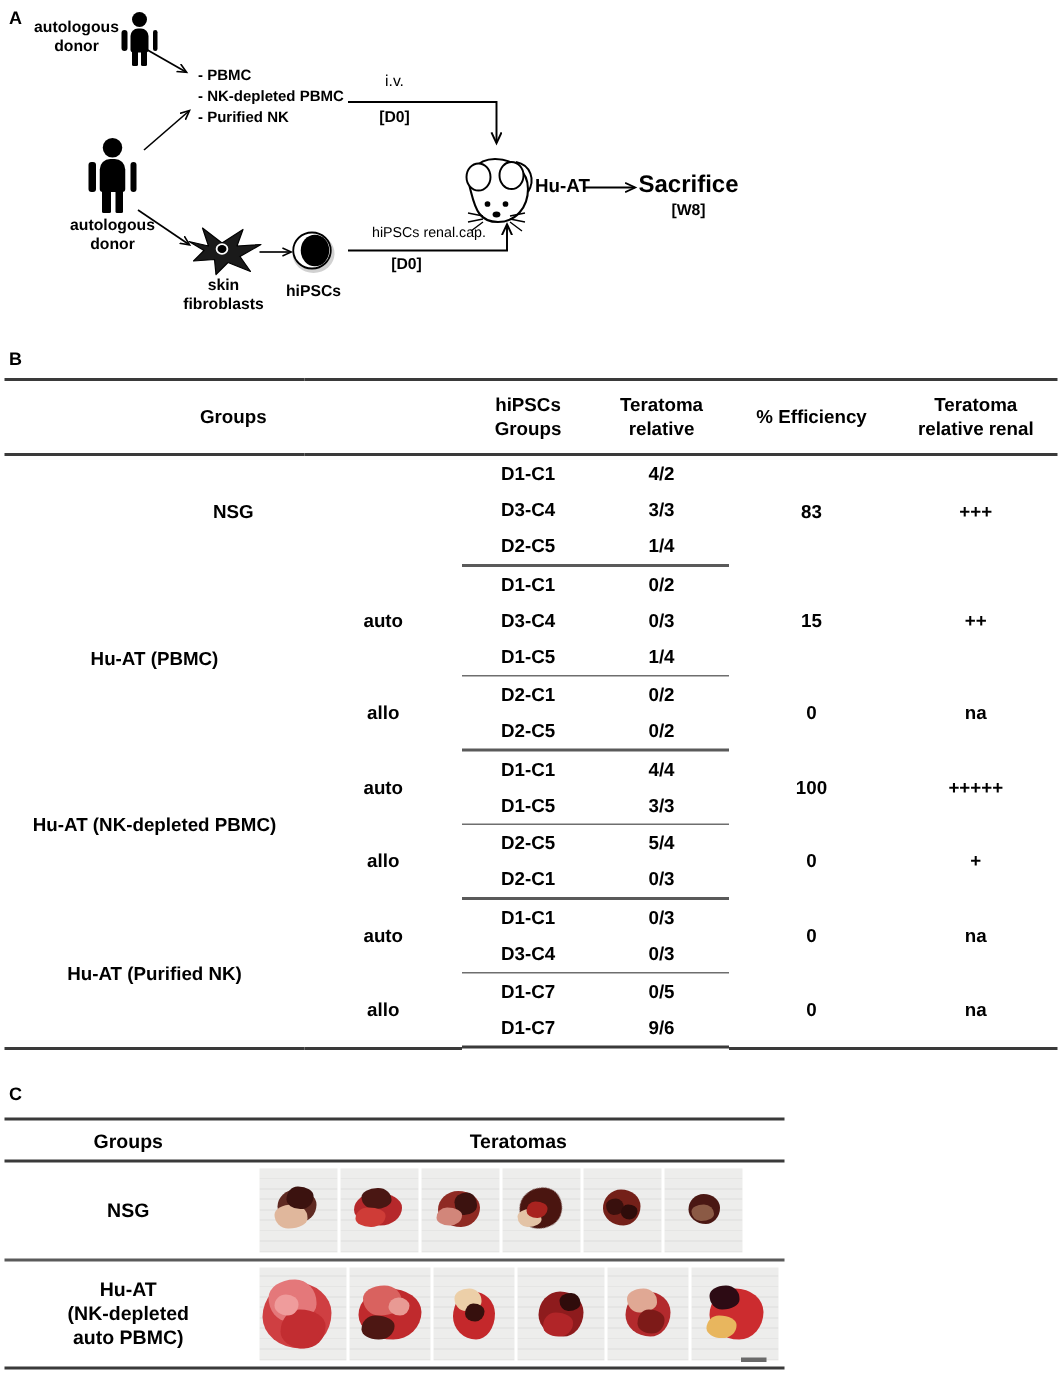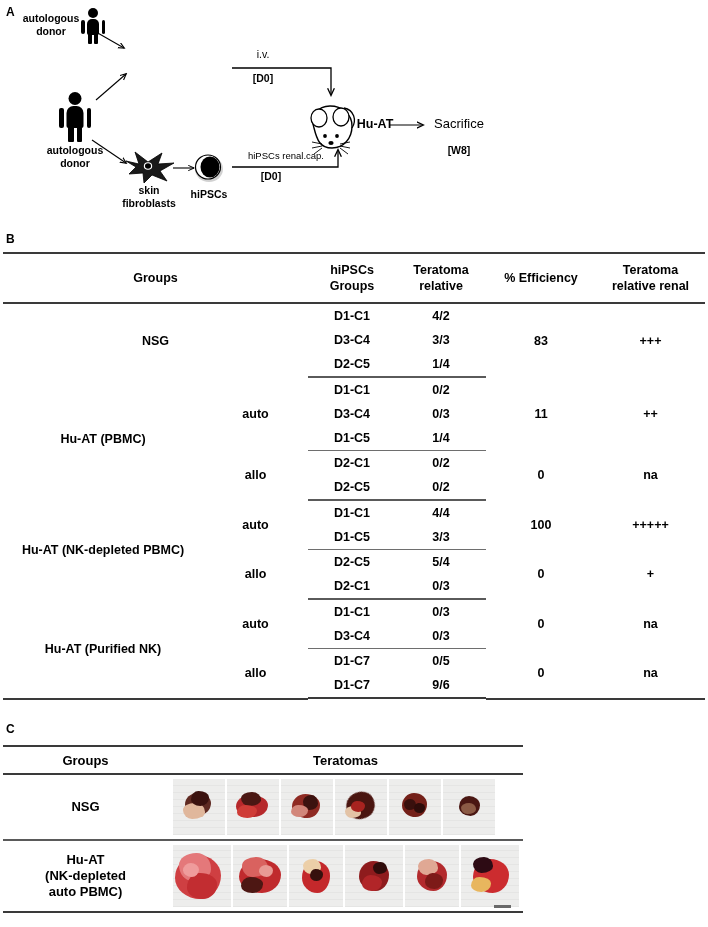--- a/index.html
+++ b/index.html
@@ -243,20 +243,25 @@
     <div class="head" style="width:13px; height:13px;"></div>
     <div class="body" style="top:14px; width:17px; height:22px; border-radius:7px 7px 2px 2px;"></div>
     <div class="arm" style="left:2px; top:16px; width:4.5px; height:20px; border-radius:2px;"></div>
     <div class="arm" style="right:2px; top:16px; width:4.5px; height:20px; border-radius:2px;"></div>
     <div class="leg" style="left:11px; top:34px; width:5.5px; height:16px; border-radius:1px;"></div>
     <div class="leg" style="right:11px; top:34px; width:5.5px; height:16px; border-radius:1px;"></div>
   </div>
   <div class="a-label" style="left:22px; top:144px; width:106px;">autologous
 donor</div>
 
+  <div id="bullet-list">
+    <div>- PBMC</div>
+    <div>- NK-depleted PBMC</div>
+    <div>- Purified NK</div>
+  </div>
 
   <div class="a-label nb" style="left:243px; top:48px; width:40px; font-size:10.5px;">i.v.</div>
   <div class="a-label" style="left:243px; top:72px; width:40px; font-size:10.5px;">[D0]</div>
 
   <div class="a-label nb" style="left:236px; top:150px; width:100px; font-size:9.5px;">hiPSCs renal.cap.</div>
   <div class="a-label" style="left:246px; top:170px; width:50px; font-size:10.5px;">[D0]</div>
 
   <svg width="56" height="34" style="left:122px; top:150px;">
     <path d="M4,11 L17,14 L13,2 L26,12 L40,3 L36,14 L52,13 L38,21 L45,31 L30,25 L22,33 L21,23 L7,24 L14,17 Z" fill="#1a1a1a" stroke="#000" stroke-width="0.8" stroke-linejoin="round"></path>
     <ellipse cx="26" cy="16" rx="4.2" ry="3.8" fill="#fff"></ellipse>
@@ -283,22 +288,22 @@
 
     <circle cx="25" cy="38" r="1.9" fill="#000"></circle>
     <circle cx="37" cy="38" r="1.9" fill="#000"></circle>
 
     <ellipse cx="31" cy="45" rx="2.6" ry="2" fill="#000"></ellipse>
 
     <path d="M22,46 L12,44 M22,48 L12,50 M22,50 L14,56 M40,46 L50,44 M40,48 L50,50 M40,50 L48,56" fill="none" stroke="#000" stroke-width="0.9"></path>
   </svg>
   <div class="a-label" style="left:352px; top:118px; width:46px; font-size:12.5px;">Hu-AT</div>
 
-  <div class="a-label nb" style="left:424px; top:118px; width:70px; font-size:13px;">Sacrifice</div>
-  <div class="a-label" style="left:424px; top:144px; width:70px; font-size:10.5px;">[W8]</div>
+  <div class="a-label nb" style="left:424px; top:118px; width:70px; font-size:16px;font-weight:bold;">Sacrifice</div>
+  <div class="a-label" style="left:424px; top:134px; width:70px; font-size:10.5px;">[W8]</div>
 </div>
 
 <div id="panel-b">
   <table class="fig-table">
     <colgroup>
       <col class="col-groups">
         <col class="col-type">
         <col class="col-clone">
       <col class="col-form">
         <col class="col-eff">
@@ -337,21 +342,21 @@
       <tr class="data-row">
         <td class="rule-sect">D2-C5</td>
         <td class="rule-sect">1/4</td>
       </tr>
 
       <tr class="data-row">
         <td class="group-name" rowspan="5">Hu-AT (PBMC)</td>
         <td class="type-name" rowspan="3">auto</td>
         <td>D1-C1</td>
         <td>0/2</td>
-        <td rowspan="3">11</td>
+        <td rowspan="3">15</td>
         <td rowspan="3">++</td>
       </tr>
       <tr class="data-row">
         <td>D3-C4</td>
         <td>0/3</td>
       </tr>
       <tr class="data-row">
         <td class="rule-inner">D1-C5</td>
         <td class="rule-inner">1/4</td>
       </tr>

